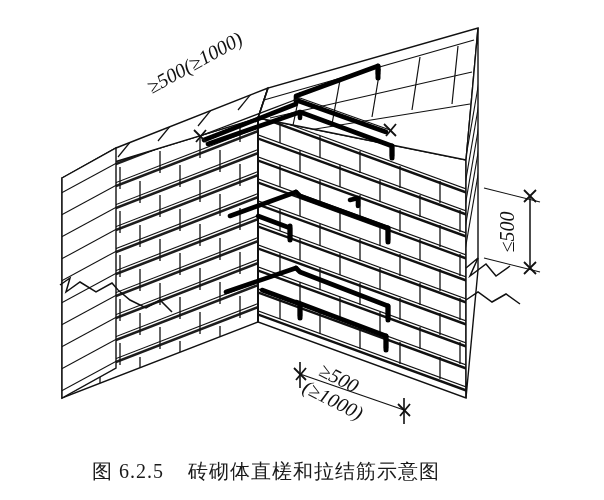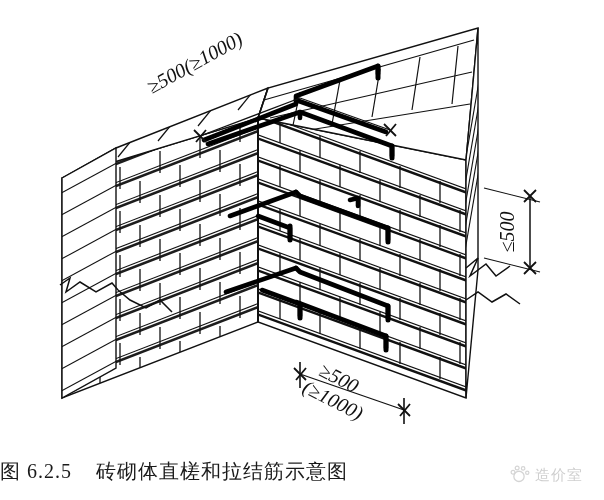--- a/index.html
+++ b/index.html
@@ -33,20 +33,21 @@
     left: 0;
     top: 452px;
     width: 604px;
     height: 48px;
   }
   .caption-text {
     position: absolute;
     left: 0;
     top: 6px;
     width: 532px;
+    text-align: center;
     font-family: "Liberation Serif", "DejaVu Serif", serif;
     font-size: 20px;
     letter-spacing: 1px;
     color: #1a1a1a;
     white-space: pre;
   }
   .watermark {
     position: absolute;
     left: 508px;
     top: 462px;
@@ -393,24 +394,14 @@
       <line x1="524" y1="274" x2="536" y2="262" stroke="#111111" stroke-width="1.8"></line>
       <text x="514" y="232" font-size="20" font-style="italic" transform="rotate(-90 514 232)" text-anchor="middle">≤500</text>
     </g>
 
   </svg>
 
   <div class="caption-bar">
     <div class="caption-text">图 6.2.5    砖砌体直槎和拉结筋示意图</div>
   </div>
 
-  <div class="watermark">
-    <svg class="watermark-mark" viewBox="0 0 24 24">
-      <circle cx="12" cy="13.5" r="5.6" fill="none" stroke="#9a9a9a" stroke-width="1.4"></circle>
-      <circle cx="5.5" cy="9" r="2.1" fill="none" stroke="#9a9a9a" stroke-width="1.3"></circle>
-      <circle cx="10" cy="4.4" r="2.1" fill="none" stroke="#9a9a9a" stroke-width="1.3"></circle>
-      <circle cx="16.5" cy="4.8" r="1.9" fill="none" stroke="#9a9a9a" stroke-width="1.3"></circle>
-      <circle cx="21" cy="9.6" r="1.8" fill="none" stroke="#9a9a9a" stroke-width="1.3"></circle>
-    </svg>
-    <span class="watermark-text">造价室</span>
-  </div>
 
 </div>
 
 </body></html>

